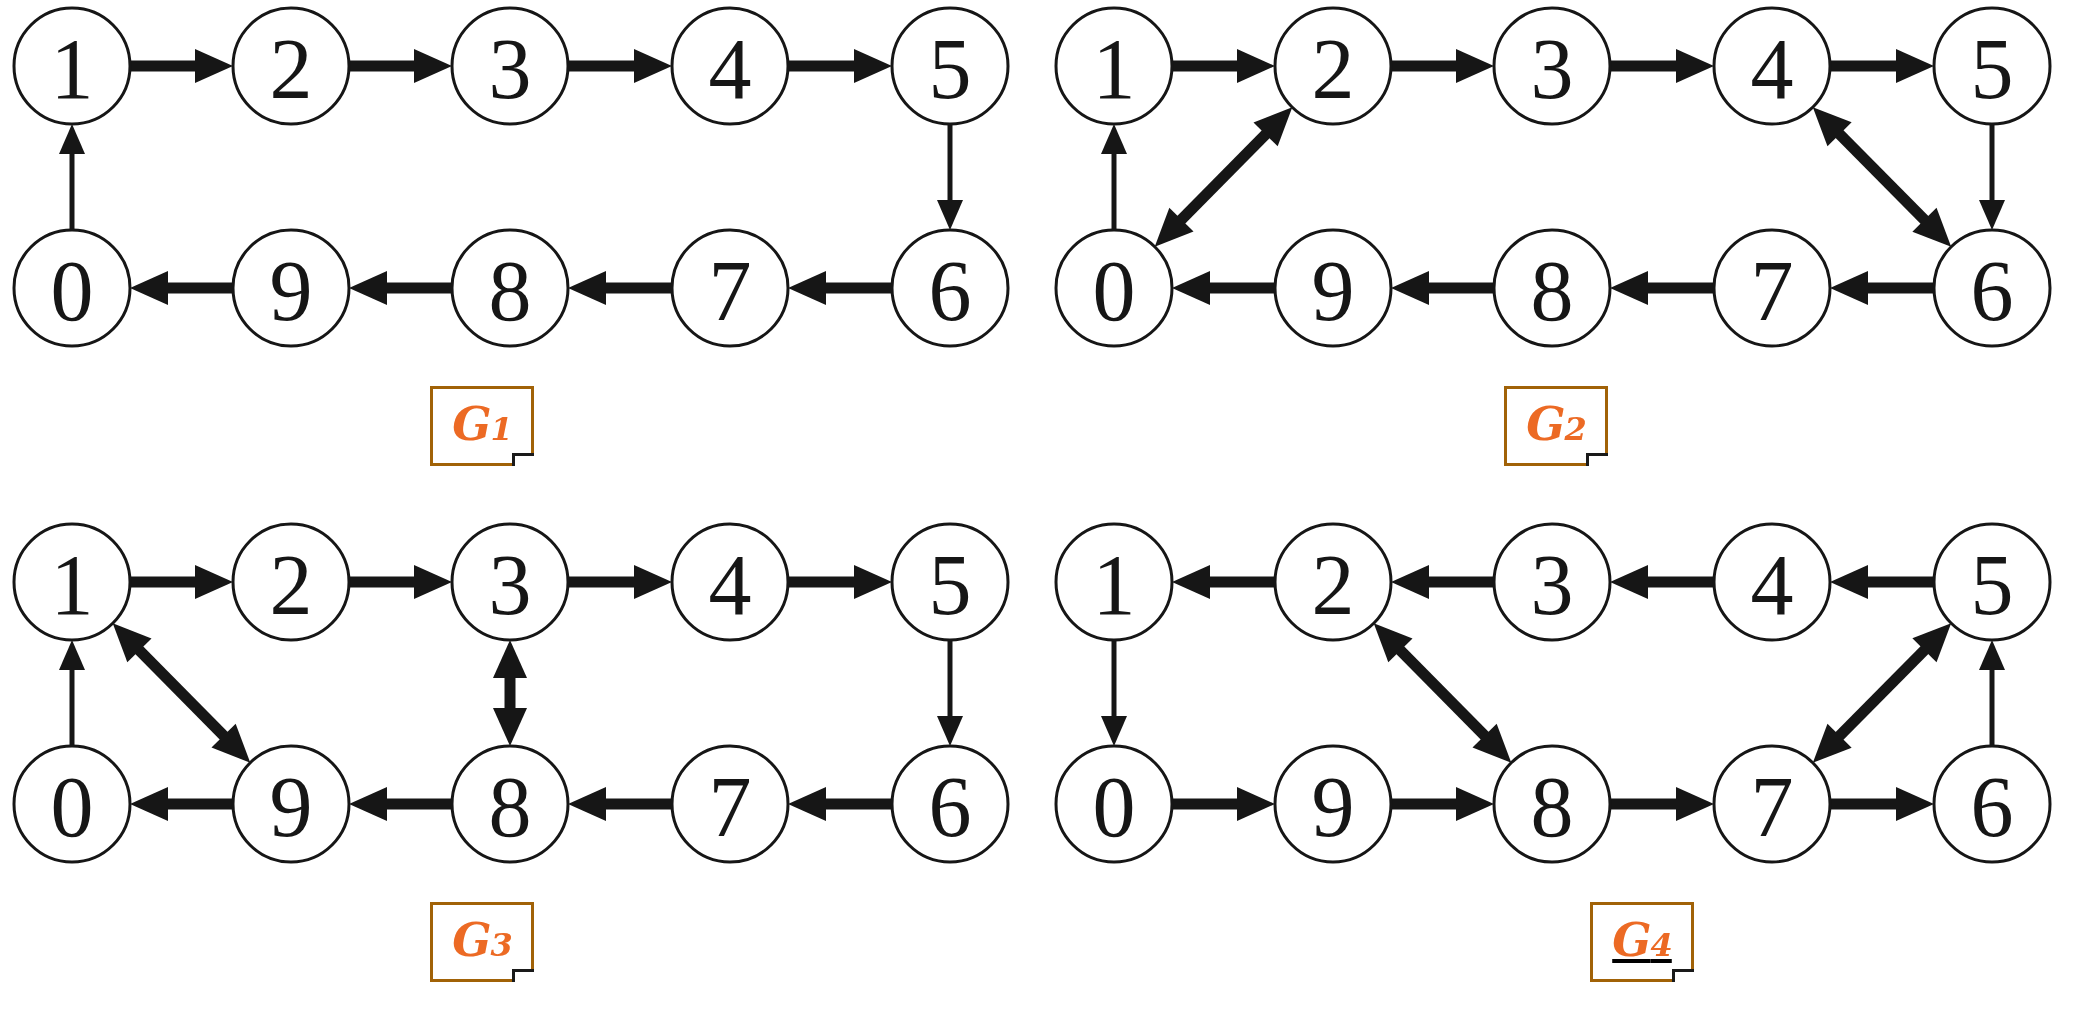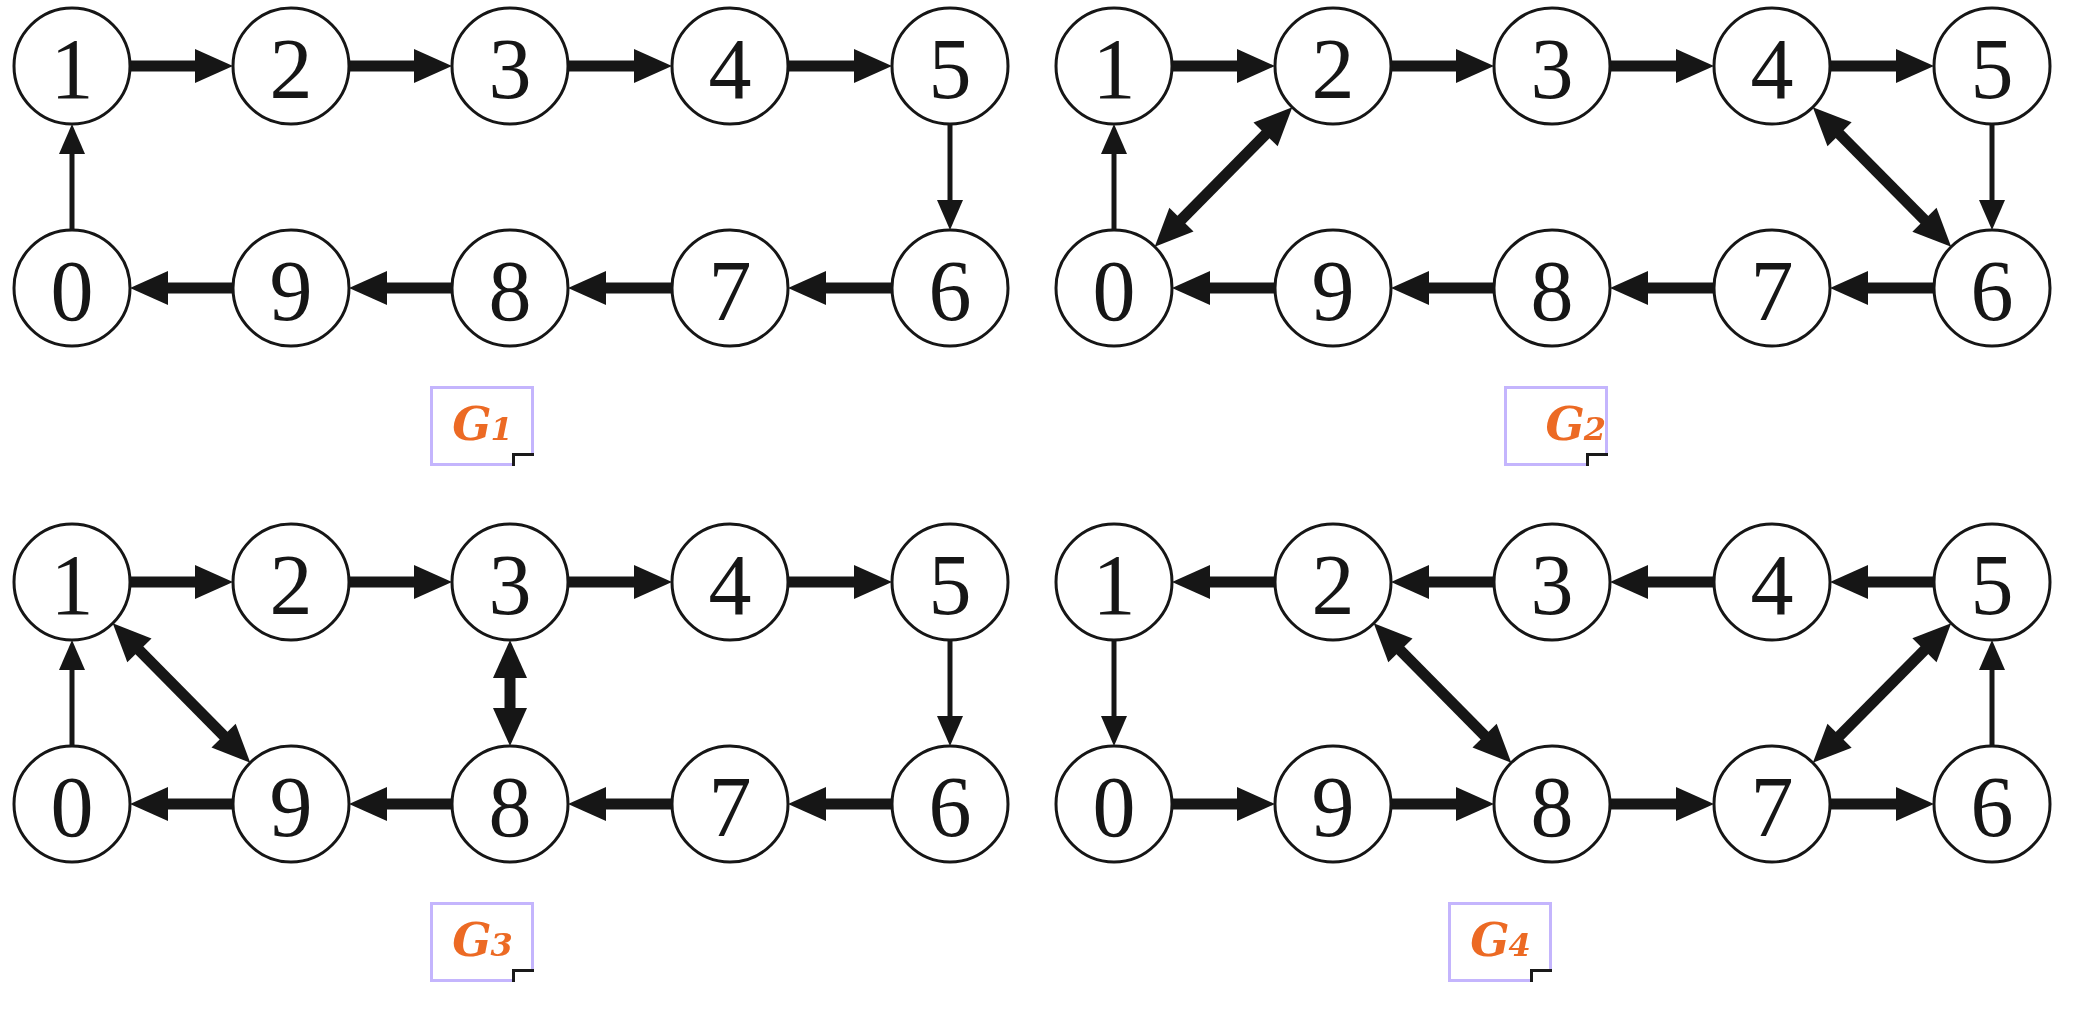--- a/index.html
+++ b/index.html
@@ -30,21 +30,21 @@
   }
   .node-label {
     font-family: "Liberation Serif", serif;
     font-size: 86px;
     fill: #161616;
     text-anchor: middle;
     dominant-baseline: central;
   }
   .graph-caption {
     position: absolute;
-    border: 3px solid #c4b5fd;
+    border: 3px solid #a16207;
     background: #ffffff;
     width: 104px;
     height: 80px;
     box-sizing: border-box;
     display: flex;
     align-items: center;
     justify-content: center;
   }
   .caption-text {
     font-family: "DejaVu Serif", "Liberation Serif", serif;
@@ -261,21 +261,21 @@
             <circle cx="730" cy="288" r="58" fill="#ffffff" stroke="#161616" stroke-width="3"></circle>
             <text x="730" y="291" class="node-label">7</text>
           </g>
           <g>
             <circle cx="950" cy="288" r="58" fill="#ffffff" stroke="#161616" stroke-width="3"></circle>
             <text x="950" y="291" class="node-label">6</text>
           </g>
         </g>
       </svg>
     </div>
-    <div class="graph-caption" style="left: 1504px; top: 386px; justify-content: flex-end;">
+    <div class="graph-caption" style="left: 1504px; top: 386px;">
       <span class="caption-text"><span>G</span><span class="sub">2</span></span>
       <div class="caption-notch"></div>
     </div>
     <div class="graph-panel" style="left: 0px; top: 516px;">
       <svg class="graph-svg" width="1041" height="516" viewBox="0 0 1041 516">
         <g>
           <g>
             <line x1="130" y1="66" x2="200.32" y2="66" stroke="#161616" stroke-width="11" stroke-linecap="butt"></line>
             <polygon points="233,66 195,83 195,49" fill="#161616"></polygon>
           </g>
@@ -465,17 +465,17 @@
             <circle cx="730" cy="288" r="58" fill="#ffffff" stroke="#161616" stroke-width="3"></circle>
             <text x="730" y="291" class="node-label">7</text>
           </g>
           <g>
             <circle cx="950" cy="288" r="58" fill="#ffffff" stroke="#161616" stroke-width="3"></circle>
             <text x="950" y="291" class="node-label">6</text>
           </g>
         </g>
       </svg>
     </div>
-    <div class="graph-caption" style="left: 1448px; top: 902px;">
+    <div class="graph-caption" style="left: 1590px; top: 902px; text-decoration: underline;">
       <span class="caption-text"><span>G</span><span class="sub">4</span></span>
       <div class="caption-notch"></div>
     </div>
   </div>
 
 </body></html>

